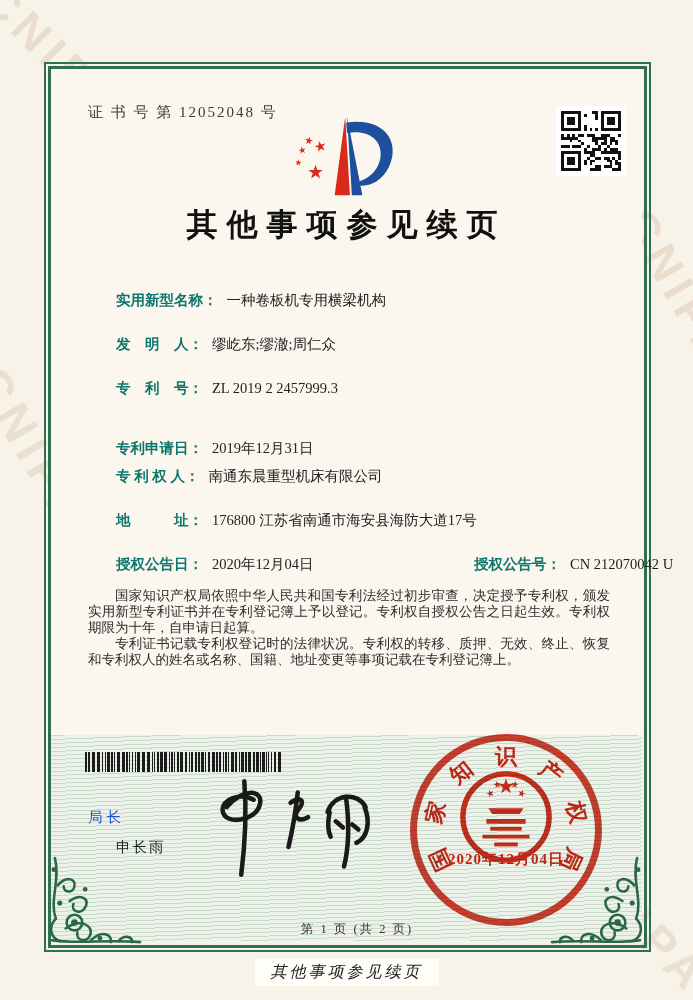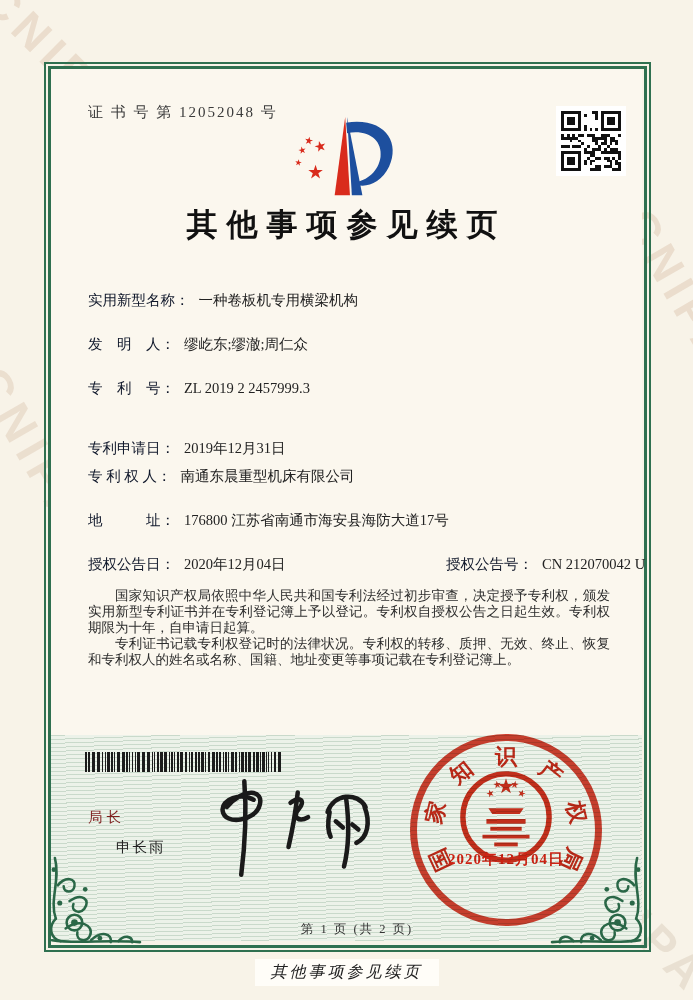--- a/index.html
+++ b/index.html
@@ -22,31 +22,31 @@
     background-image:repeating-linear-gradient(178deg,rgba(120,160,132,0.30) 0px,rgba(120,160,132,0.30) 1px,rgba(0,0,0,0) 1px,rgba(0,0,0,0) 4px);}
   
   .certno{position:absolute;left:88px;top:103px;font-size:15px;letter-spacing:2px;color:#3a3a3a;}
   .qr{position:absolute;left:556px;top:106px;width:70px;height:70px;background:#ffffff;
       display:flex;align-items:center;justify-content:center;}
   .logo{position:absolute;left:291px;top:115px;width:116px;height:86px;}
   .title{position:absolute;left:0;right:0;top:204px;text-align:center;font-size:31px;font-weight:bold;
          letter-spacing:9px;color:#111;}
   
   .row{position:absolute;left:88px;font-size:14.5px;color:#333;white-space:nowrap;}
-  .row b{font-weight:normal;color:#0f172a;}
+  .row b{font-weight:bold;color:#0f766e;margin-left:28px;}
   .row .val{margin-left:9px;color:#222;}
   .r0{top:291px;} .r1{top:335px;text-align:center;} .r2{top:379px;} .r3{top:439px;} .r4{top:467px;} .r5{top:511px;}
   .r6{top:555px;} .grant2{position:absolute;left:358px;top:0;}
   
   .bodytext{position:absolute;left:88px;top:588px;width:522px;font-size:13.5px;line-height:16px;
             color:#2d2d2d;text-align:justify;}
   .bodytext p{margin:0;text-indent:2em;}
   
   .barcode{position:absolute;left:85px;top:752px;width:198px;height:20px;}
-  .sigtitle{position:absolute;left:88px;top:808px;font-size:14.5px;letter-spacing:4px;color:#7f1d1d;}
+  .sigtitle{position:absolute;left:88px;top:808px;font-size:14.5px;letter-spacing:4px;color:#1d4ed8;}
   .signame{position:absolute;left:88px;top:838px;font-size:14.5px;letter-spacing:2px;color:#222;margin-left:28px;}
   .sigscript{position:absolute;left:196px;top:775px;width:185px;height:105px;}
   .seal{position:absolute;left:410px;top:734px;width:192px;height:192px;mix-blend-mode:multiply;}
   .seal-ring{position:absolute;inset:0;border:7px solid rgba(208,44,27,0.9);border-radius:50%;}
   .seal-char{position:absolute;left:50%;top:50%;width:24px;height:26px;margin-left:-12px;margin-top:-14px;
              text-align:center;font-size:22px;line-height:26px;font-weight:bold;color:#cd2c1b;}
   .emblem{position:absolute;left:47px;top:34px;width:98px;height:98px;}
   .sealdate{position:absolute;left:0;right:0;top:116px;text-align:center;font-size:15px;font-weight:bold;
             color:#df2415;letter-spacing:1px;}
   .orn{position:absolute;width:98px;height:92px;}

